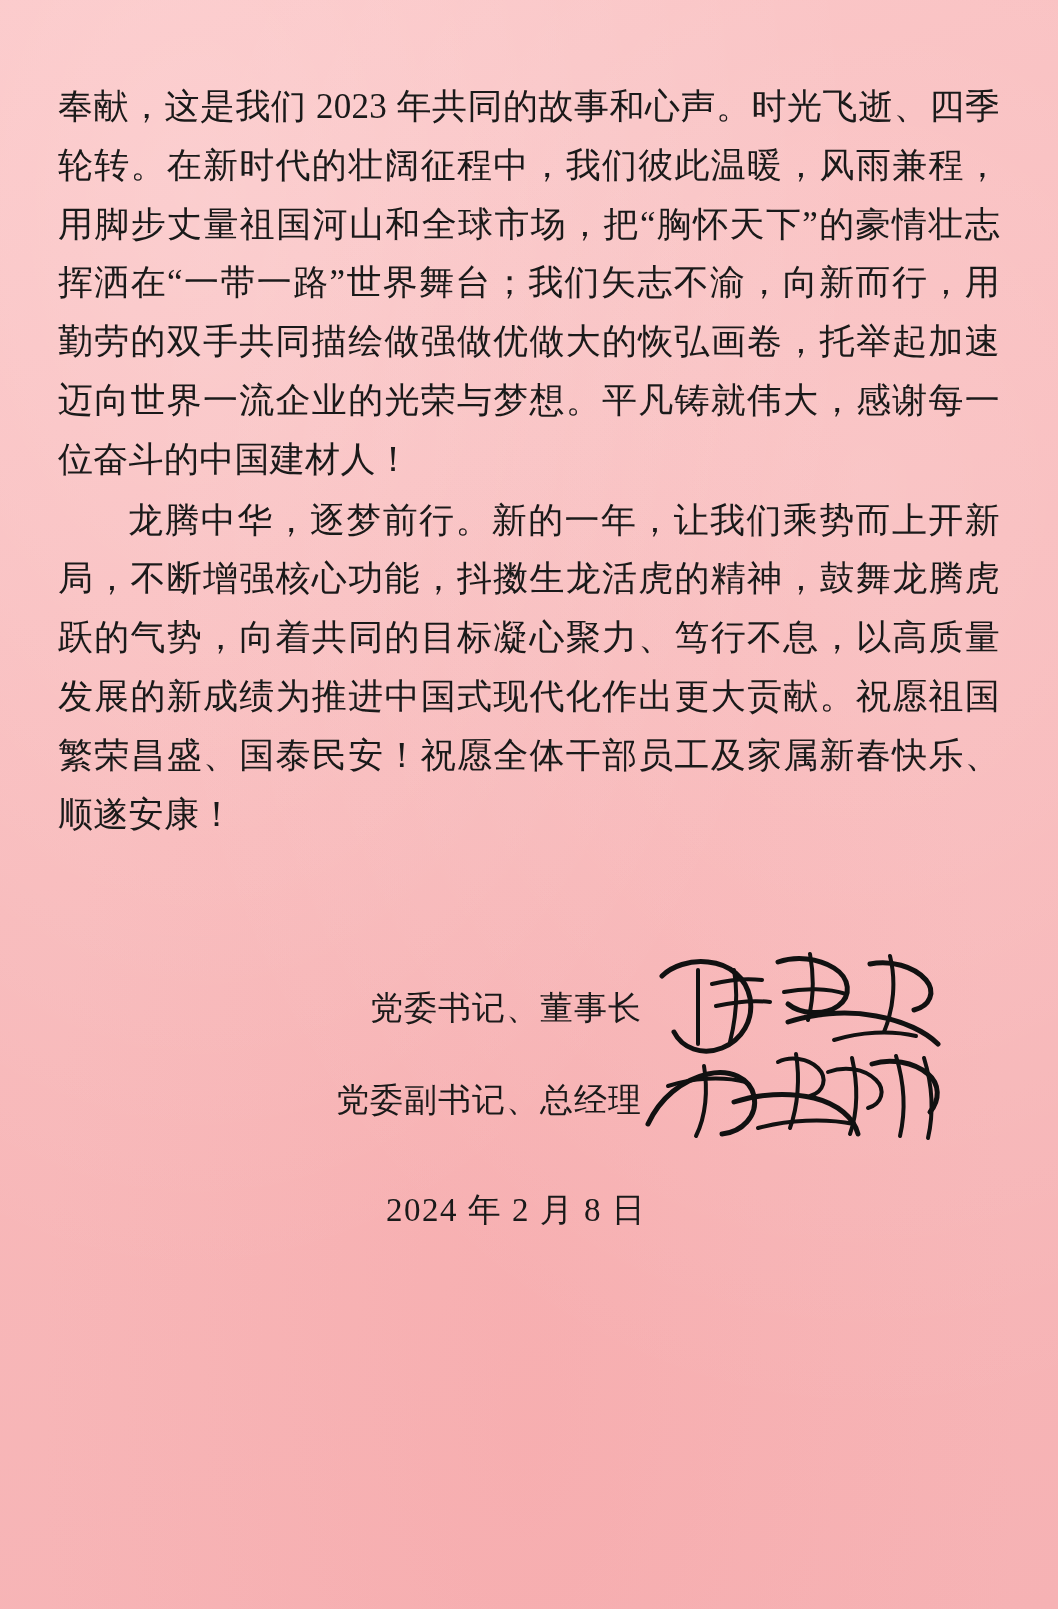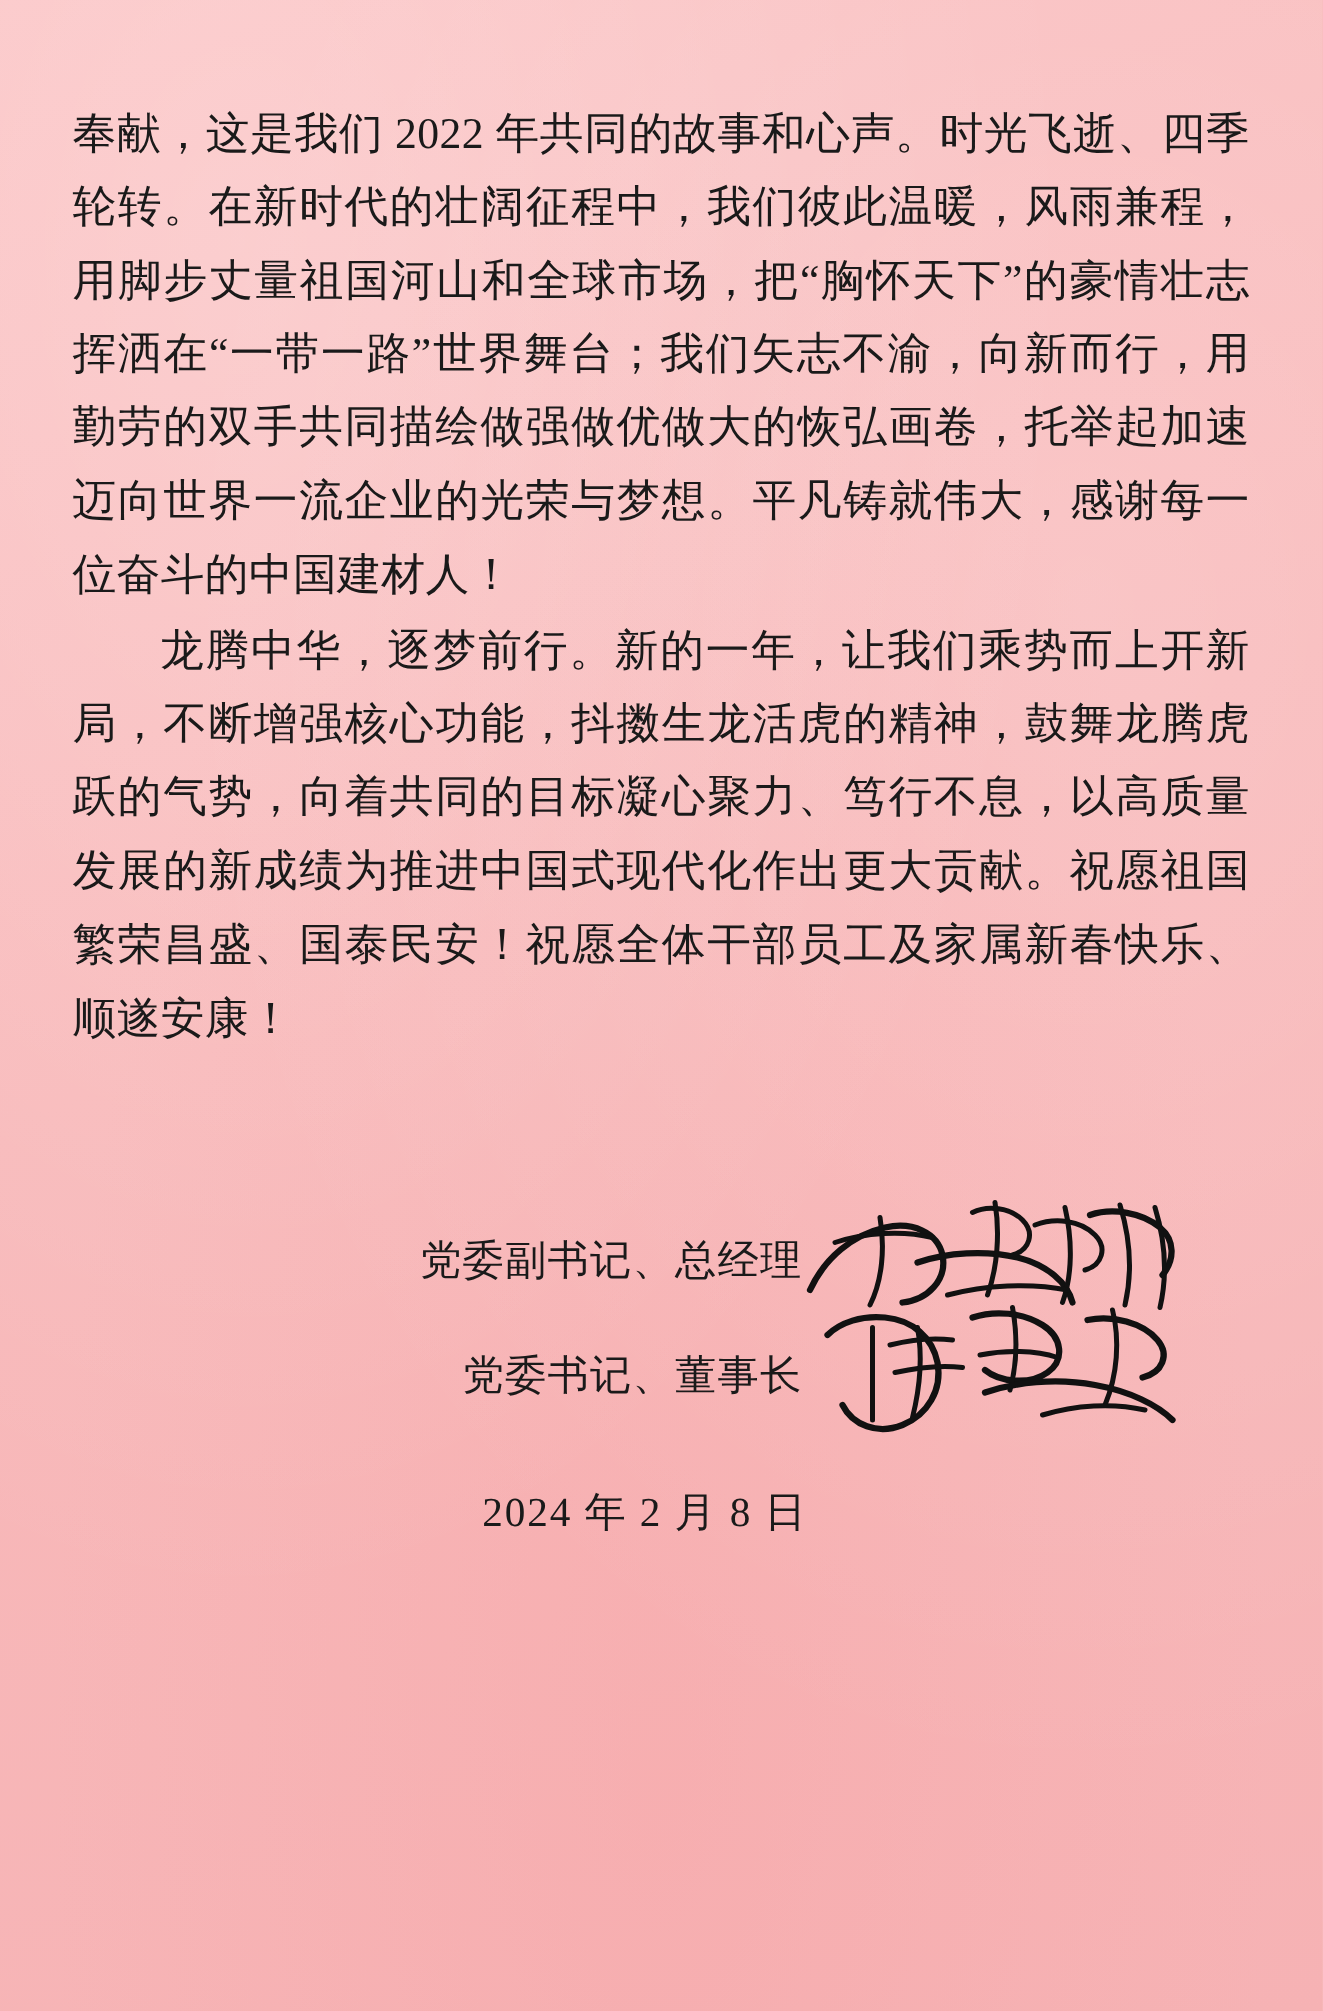--- a/index.html
+++ b/index.html
@@ -84,25 +84,47 @@
   }
 </style>
 </head>
 <body>
 
 <div class="paper-texture"></div>
 
 <div class="page">
 
   <div class="body-text">
-    <p class="para">奉献，这是我们 2022 年共同的故事和心声。时光飞逝、四季轮转。在新时代的壮阔征程中，我们彼此温暖，风雨兼程，用脚步丈量祖国河山和全球市场，把“胸怀天下”的豪情壮志挥洒在“一带一路”世界舞台；我们矢志不渝，向新而行，用勤劳的双手共同描绘做强做优做大的恢弘画卷，托举起加速迈向世界一流企业的光荣与梦想。平凡铸就伟大，感谢每一位奋斗的中国建材人！</p>
+    <p class="para">奉献，这是我们 2023 年共同的故事和心声。时光飞逝、四季轮转。在新时代的壮阔征程中，我们彼此温暖，风雨兼程，用脚步丈量祖国河山和全球市场，把“胸怀天下”的豪情壮志挥洒在“一带一路”世界舞台；我们矢志不渝，向新而行，用勤劳的双手共同描绘做强做优做大的恢弘画卷，托举起加速迈向世界一流企业的光荣与梦想。平凡铸就伟大，感谢每一位奋斗的中国建材人！</p>
     <p class="para indent">龙腾中华，逐梦前行。新的一年，让我们乘势而上开新局，不断增强核心功能，抖擞生龙活虎的精神，鼓舞龙腾虎跃的气势，向着共同的目标凝心聚力、笃行不息，以高质量发展的新成绩为推进中国式现代化作出更大贡献。祝愿祖国繁荣昌盛、国泰民安！祝愿全体干部员工及家属新春快乐、顺遂安康！</p>
   </div>
 
   <div class="signature-block">
+
+    <div class="sig-row">
+      <span class="title">党委书记、董事长</span>
+      <span class="sig-ink">
+        <svg width="320" height="150" viewBox="0 0 320 150" fill="none" xmlns="http://www.w3.org/2000/svg">
+          <g stroke="#111111" stroke-linecap="round" stroke-linejoin="round" fill="none">
+            <path d="M24 40 C34 30, 52 24, 70 26 C92 28, 108 42, 112 62 C116 84, 104 104, 84 112 C64 120, 44 112, 36 96" stroke-width="5"></path>
+            <path d="M60 34 L60 108" stroke-width="4"></path>
+            <path d="M74 48 C90 44, 108 42, 124 44" stroke-width="4"></path>
+            <path d="M78 70 C96 66, 116 64, 132 66" stroke-width="4"></path>
+            <path d="M96 34 C100 56, 98 82, 92 106" stroke-width="4"></path>
+            <path d="M140 26 C158 20, 180 22, 196 32 C212 42, 214 60, 200 70 C186 80, 162 78, 150 68" stroke-width="5"></path>
+            <path d="M172 18 C176 40, 176 62, 170 84" stroke-width="4"></path>
+            <path d="M146 56 C166 52, 190 52, 208 58" stroke-width="4"></path>
+            <path d="M150 86 C174 78, 206 74, 238 80 C266 85, 288 96, 300 108" stroke-width="5"></path>
+            <path d="M232 28 C252 24, 276 30, 288 44 C298 56, 292 70, 276 74" stroke-width="5"></path>
+            <path d="M252 20 C258 44, 256 72, 246 96" stroke-width="4"></path>
+            <path d="M196 104 C222 96, 252 94, 278 100" stroke-width="4"></path>
+          </g>
+        </svg>
+      </span>
+    </div>
 
     <div class="sig-row">
       <span class="title">党委副书记、总经理</span>
       <span class="sig-ink">
         <svg width="320" height="150" viewBox="0 0 320 150" fill="none" xmlns="http://www.w3.org/2000/svg">
           <g stroke="#111111" stroke-linecap="round" stroke-linejoin="round" fill="none">
             <path d="M10 96 C22 70, 44 52, 70 46 C92 41, 112 50, 116 68 C120 88, 104 104, 84 106" stroke-width="5"></path>
             <path d="M30 58 C54 50, 84 48, 108 54" stroke-width="4"></path>
             <path d="M66 38 C70 62, 68 88, 58 108" stroke-width="4"></path>
             <path d="M96 74 C120 66, 150 64, 176 70 C200 76, 216 90, 220 106" stroke-width="5"></path>
@@ -112,38 +134,16 @@
             <path d="M214 30 C220 56, 220 84, 212 106" stroke-width="4"></path>
             <path d="M234 36 C252 30, 276 34, 290 46 C302 56, 302 72, 292 84" stroke-width="5"></path>
             <path d="M258 28 C266 54, 268 82, 262 108" stroke-width="4"></path>
             <path d="M286 30 C294 56, 296 84, 290 110" stroke-width="4"></path>
             <path d="M120 100 C150 92, 186 90, 216 96" stroke-width="4"></path>
           </g>
         </svg>
       </span>
     </div>
 
-    <div class="sig-row">
-      <span class="title">党委书记、董事长</span>
-      <span class="sig-ink">
-        <svg width="320" height="150" viewBox="0 0 320 150" fill="none" xmlns="http://www.w3.org/2000/svg">
-          <g stroke="#111111" stroke-linecap="round" stroke-linejoin="round" fill="none">
-            <path d="M24 40 C34 30, 52 24, 70 26 C92 28, 108 42, 112 62 C116 84, 104 104, 84 112 C64 120, 44 112, 36 96" stroke-width="5"></path>
-            <path d="M60 34 L60 108" stroke-width="4"></path>
-            <path d="M74 48 C90 44, 108 42, 124 44" stroke-width="4"></path>
-            <path d="M78 70 C96 66, 116 64, 132 66" stroke-width="4"></path>
-            <path d="M96 34 C100 56, 98 82, 92 106" stroke-width="4"></path>
-            <path d="M140 26 C158 20, 180 22, 196 32 C212 42, 214 60, 200 70 C186 80, 162 78, 150 68" stroke-width="5"></path>
-            <path d="M172 18 C176 40, 176 62, 170 84" stroke-width="4"></path>
-            <path d="M146 56 C166 52, 190 52, 208 58" stroke-width="4"></path>
-            <path d="M150 86 C174 78, 206 74, 238 80 C266 85, 288 96, 300 108" stroke-width="5"></path>
-            <path d="M232 28 C252 24, 276 30, 288 44 C298 56, 292 70, 276 74" stroke-width="5"></path>
-            <path d="M252 20 C258 44, 256 72, 246 96" stroke-width="4"></path>
-            <path d="M196 104 C222 96, 252 94, 278 100" stroke-width="4"></path>
-          </g>
-        </svg>
-      </span>
-    </div>
-
     <div class="date-row">2024 年 2 月 8 日</div>
 
   </div>
 </div>
 
 </body></html>

